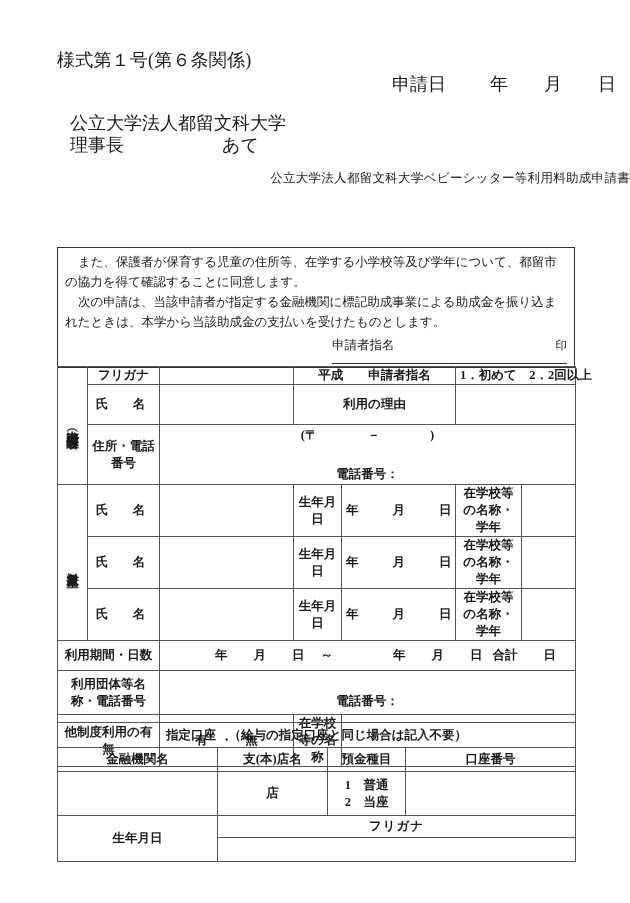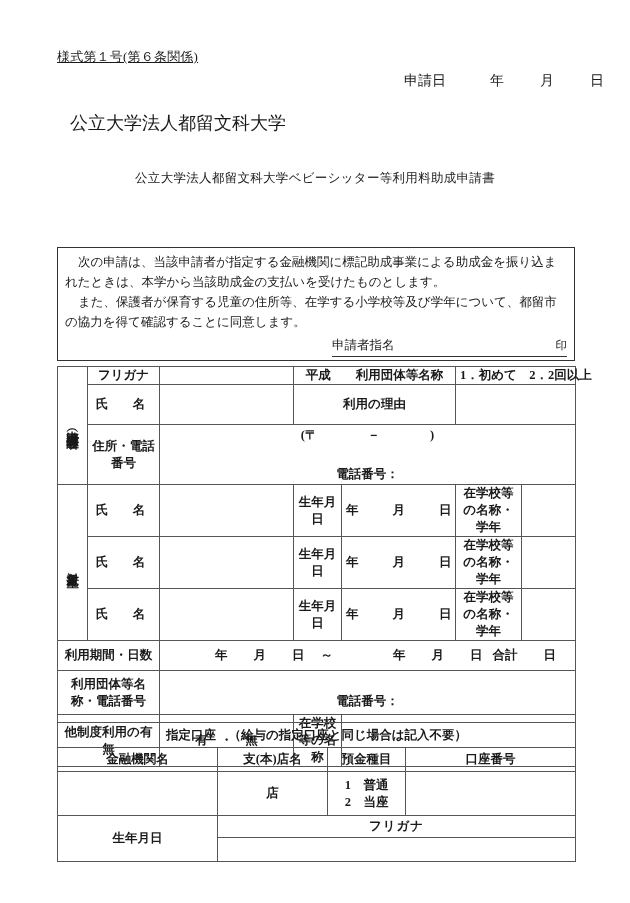--- a/index.html
+++ b/index.html
@@ -19,29 +19,28 @@
     position: absolute;
     left: 0; top: 0;
     width: 630px;
     height: 903px;
   }
 
   
   .form-code {
     position: absolute;
     left: 57px; top: 48px;
-    font-size: 13px;
+    font-size: 18px;
     letter-spacing: 0.2px;
     white-space: nowrap;
-    text-decoration: underline;
   }
   .apply-date {
     position: absolute;
-    left: 404px; top: 72px;
-    font-size: 14px;
+    left: 392px; top: 72px;
+    font-size: 18px;
     white-space: nowrap;
     text-align: center;
   }
   .apply-date .lbl { margin-right: 44px; }
   .apply-date .unit { margin-right: 36px; }
   .apply-date .unit.last { margin-right: 0; }
 
   .addressee {
     position: absolute;
     left: 70px; top: 112px;
@@ -52,21 +51,21 @@
   .addressee .line2 { display: block; }
   .addressee .ate {
     display: inline-block;
     margin-left: 98px;
   }
 
   .doc-title {
     position: absolute;
     left: 0; top: 170px;
     width: 630px;
-    text-align: center;
+    text-align: right;
     font-size: 12.5px;
     letter-spacing: 0.3px;
   }
 
   .intro {
     position: absolute;
     left: 57px; top: 206px;
     width: 518px;
     font-size: 12.5px;
     line-height: 22px;
@@ -92,21 +91,21 @@
     margin-top: 3px;
     display: flex;
     justify-content: flex-end;
   }
   .sign-line {
     display: flex;
     align-items: flex-end;
     border-bottom: 1px solid #333;
     width: 235px;
     justify-content: space-between;
-    padding-bottom: 1px;
+    padding-bottom: 8px;
   }
   .seal {
     font-size: 11.5px;
   }
 
   
   table.form {
     position: absolute;
     border-collapse: collapse;
     table-layout: fixed;
@@ -172,28 +171,31 @@
 <div class="page">
 
   <div class="form-code">様式第１号(第６条関係)</div>
 
   <div class="apply-date">
     <span class="lbl">申請日</span><span class="unit">年</span><span class="unit">月</span><span class="unit last">日</span>
   </div>
 
   <div class="addressee">
     <span>公立大学法人都留文科大学</span>
+    <span class="line2">
+      <span>理事長</span><span class="ate">あて</span>
+    </span>
   </div>
 
   <div class="doc-title">公立大学法人都留文科大学ベビーシッター等利用料助成申請書</div>
 
 
   <div class="consent-box">
+    <p class="consent-p">また、保護者が保育する児童の住所等、在学する小学校等及び学年について、都留市の協力を得て確認することに同意します。</p>
     <p class="consent-p">次の申請は、当該申請者が指定する金融機関に標記助成事業による助成金を振り込まれたときは、本学から当該助成金の支払いを受けたものとします。</p>
-    <p class="consent-p">また、保護者が保育する児童の住所等、在学する小学校等及び学年について、都留市の協力を得て確認することに同意します。</p>
     <div class="sign-row">
       <div class="sign-line">
         <span>申請者指名</span>
         <span class="seal">印</span>
       </div>
     </div>
   </div>
 
   <table class="form" id="main-table">
     <colgroup>
@@ -206,21 +208,21 @@
       <col style="width:54px">
     </colgroup>
     <tbody>
 
       <tr>
         <td class="vcell" rowspan="3">
           <span class="vlabel">申請者（保護者）</span>
         </td>
         <td>フリガナ</td>
         <td></td>
-        <td colspan="2" class="nowrap">平成　　利用団体等名称</td>
+        <td colspan="2" class="nowrap">平成　　申請者指名</td>
         <td colspan="2" class="nowrap">1．初めて　2．2回以上</td>
       </tr>
 
       <tr style="height:40px">
         <td class="spread-name">氏　名</td>
         <td></td>
         <td colspan="2">利用の理由</td>
         <td colspan="2"></td>
       </tr>
 

